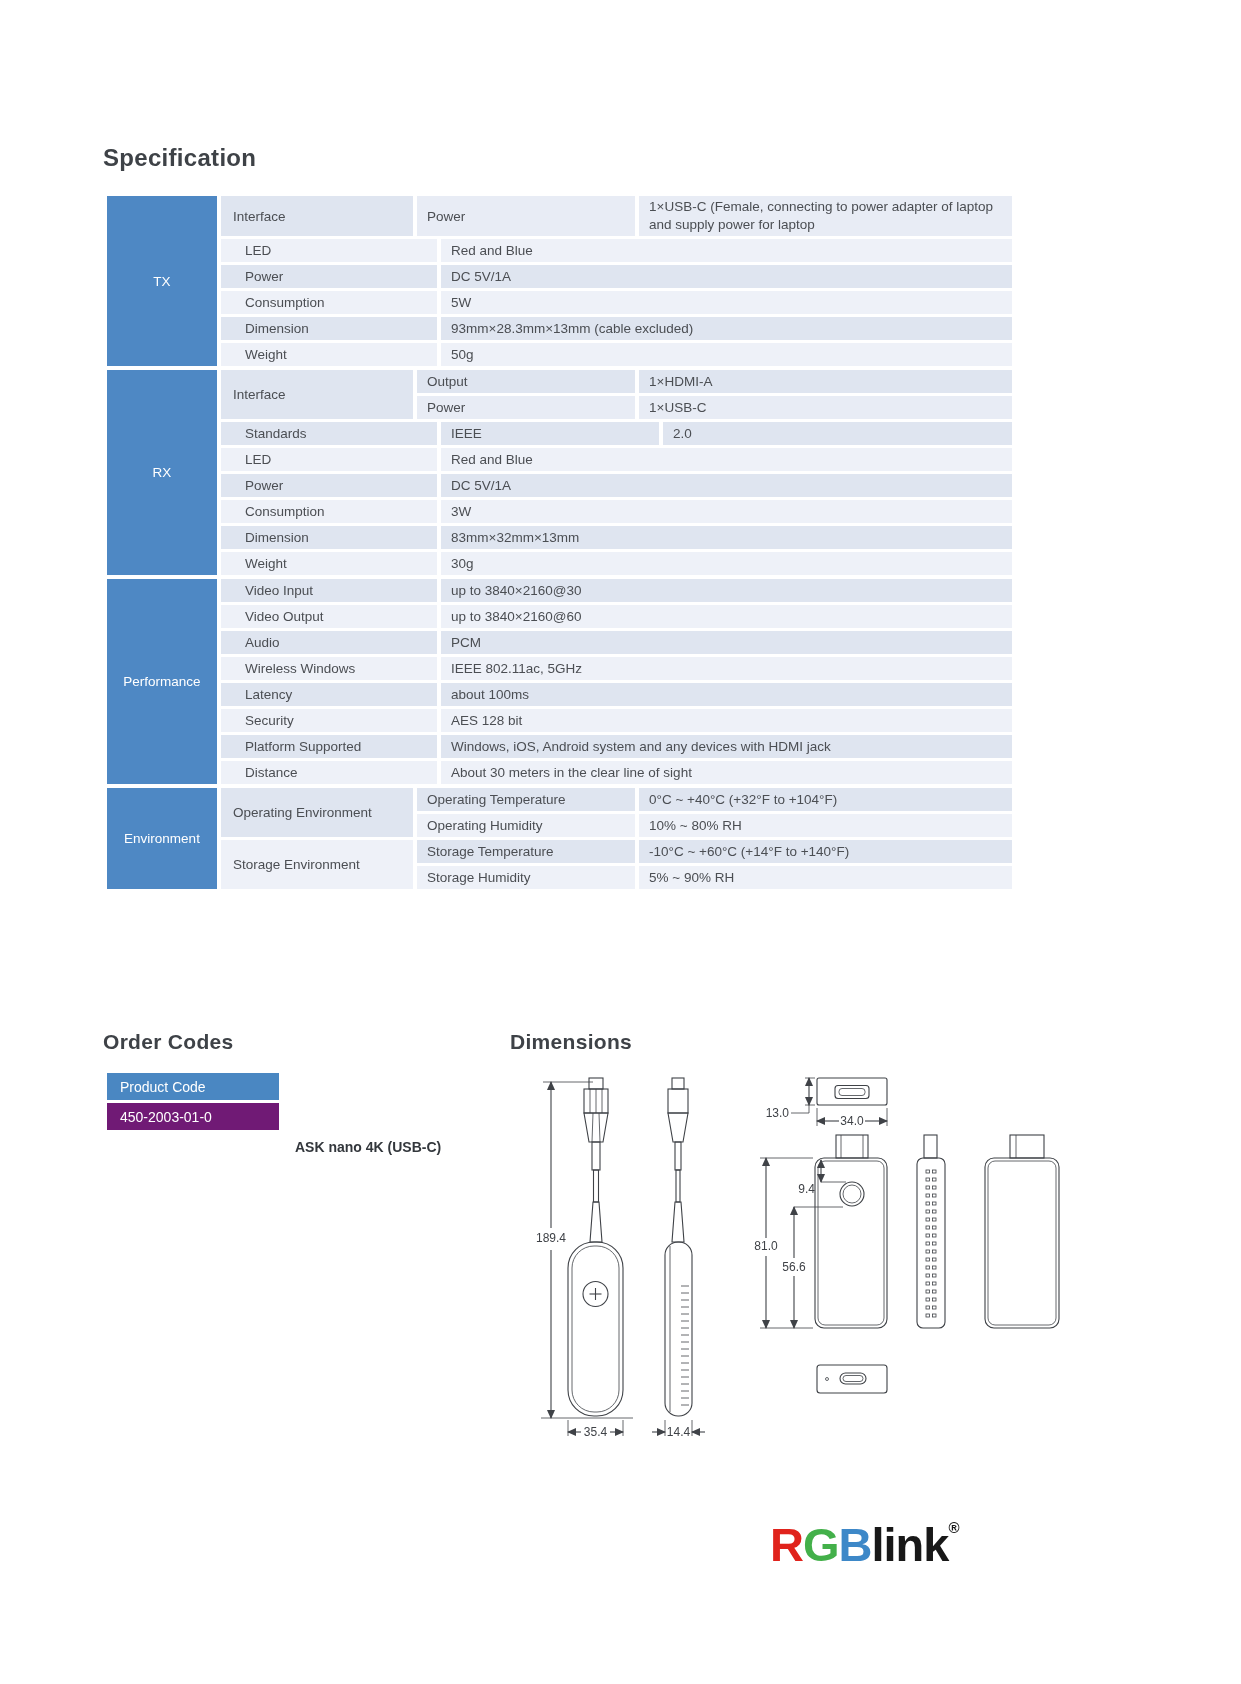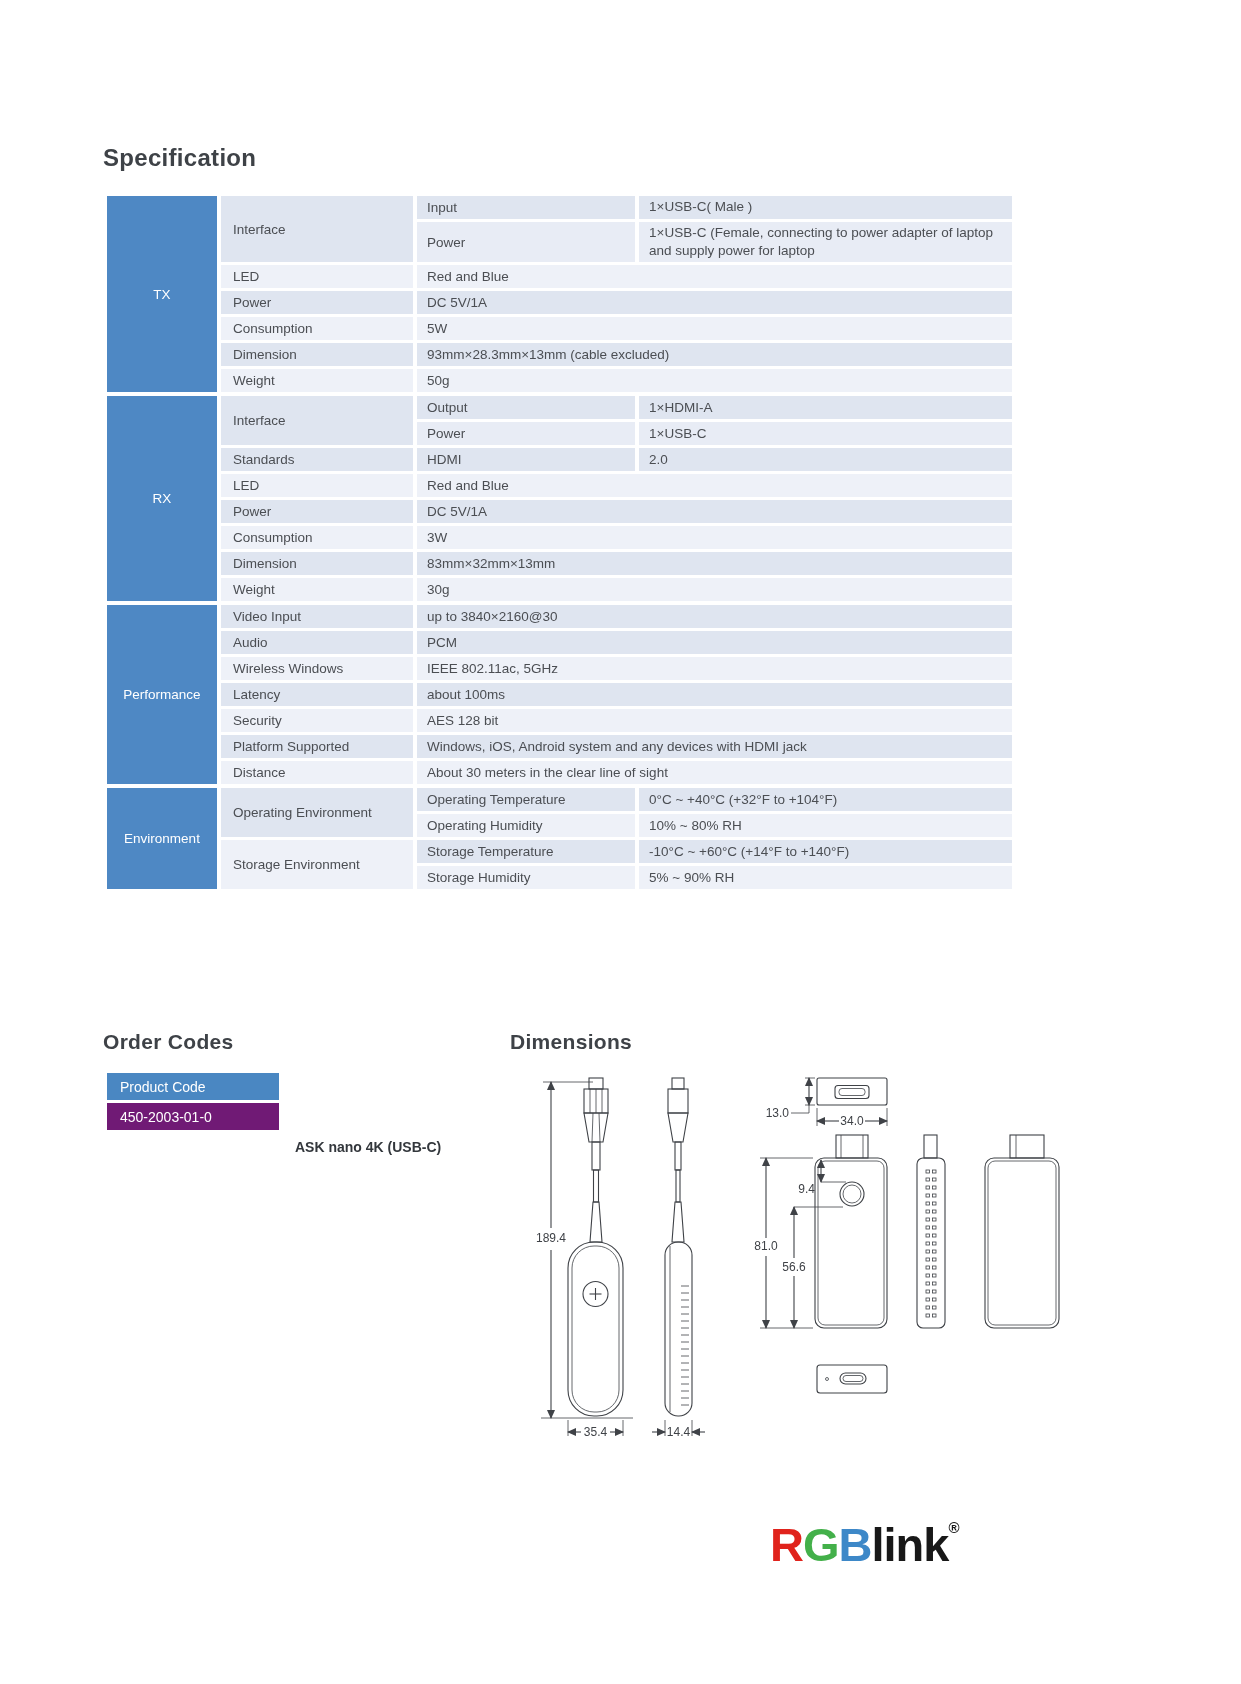--- a/index.html
+++ b/index.html
@@ -16,21 +16,21 @@
   .spec-table { left:107px; top:196px; width:905px; display:flex; flex-direction:column; gap:4px; }
   .section { display:flex; gap:4px; }
   .side {
     width:110px; background:#4e88c4; color:#ffffff;
     display:flex; align-items:center; justify-content:center;
     font-size:13.5px; text-align:center;
   }
   .content { flex:1; display:flex; flex-direction:column; gap:3px; }
   .row { display:flex; gap:4px; }
   .cell { display:flex; align-items:center; font-size:13.5px; color:#4b4e53; min-height:23px; }
-  .key  { width:192px; padding-left:12px; }
+  .key  { width:216px; padding-left:24px; }
   .val  { flex:1; padding-left:10px; }
   .sub3 { width:218px; padding-left:10px; }
   .sub4 { flex:1; padding:2px 0 2px 10px; line-height:1.35; }
   .dark  { background:#dfe5f0; }
   .light { background:#eef1f8; }
   .mid   { background:#e8ecf5; }
   .grouprow { display:flex; gap:4px; }
   .groupkey { width:192px; padding-left:12px; display:flex; align-items:center; font-size:13.5px; color:#4b4e53; }
   .groupsub { flex:1; display:flex; flex-direction:column; gap:3px; }
   .tall { min-height:40px; }
@@ -60,24 +60,20 @@
 <div class="abs h-main" style="left:103px; top:144px;">Specification</div>
 
 <div class="abs spec-table">
 
   <div class="section">
     <div class="side">TX</div>
     <div class="content">
       <div class="grouprow">
         <div class="groupkey dark">Interface</div>
         <div class="groupsub">
-          <div class="row">
-            <div class="cell sub3 dark">Input</div>
-            <div class="cell sub4 dark">1×USB-C( Male )</div>
-          </div>
           <div class="row tall">
             <div class="cell sub3 mid tall">Power</div>
             <div class="cell sub4 mid tall">1×USB-C (Female, connecting to power adapter of laptop and supply power for laptop</div>
           </div>
         </div>
       </div>
       <div class="row">
         <div class="cell key light">LED</div>
         <div class="cell val light">Red and Blue</div>
       </div>
@@ -111,21 +107,21 @@
             <div class="cell sub4 dark">1×HDMI-A</div>
           </div>
           <div class="row">
             <div class="cell sub3 mid">Power</div>
             <div class="cell sub4 mid">1×USB-C</div>
           </div>
         </div>
       </div>
       <div class="row">
         <div class="cell key dark">Standards</div>
-        <div class="cell sub3 dark">HDMI</div>
+        <div class="cell sub3 dark">IEEE</div>
         <div class="cell sub4 dark">2.0</div>
       </div>
       <div class="row">
         <div class="cell key light">LED</div>
         <div class="cell val light">Red and Blue</div>
       </div>
       <div class="row">
         <div class="cell key dark">Power</div>
         <div class="cell val dark">DC 5V/1A</div>
       </div>
@@ -143,20 +139,24 @@
       </div>
     </div>
   </div>
 
   <div class="section">
     <div class="side">Performance</div>
     <div class="content">
       <div class="row">
         <div class="cell key dark">Video Input</div>
         <div class="cell val dark">up to 3840×2160@30</div>
+      </div>
+      <div class="row">
+        <div class="cell key light">Video Output</div>
+        <div class="cell val light">up to 3840×2160@60</div>
       </div>
       <div class="row">
         <div class="cell key dark">Audio</div>
         <div class="cell val dark">PCM</div>
       </div>
       <div class="row">
         <div class="cell key light">Wireless Windows</div>
         <div class="cell val light">IEEE 802.11ac, 5GHz</div>
       </div>
       <div class="row">

